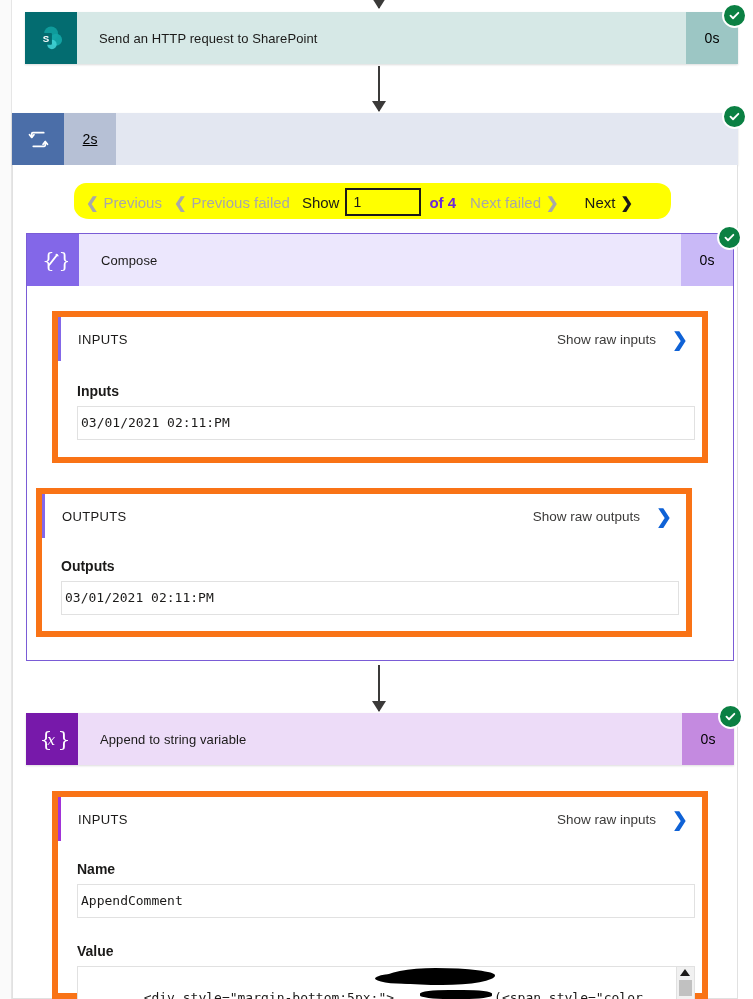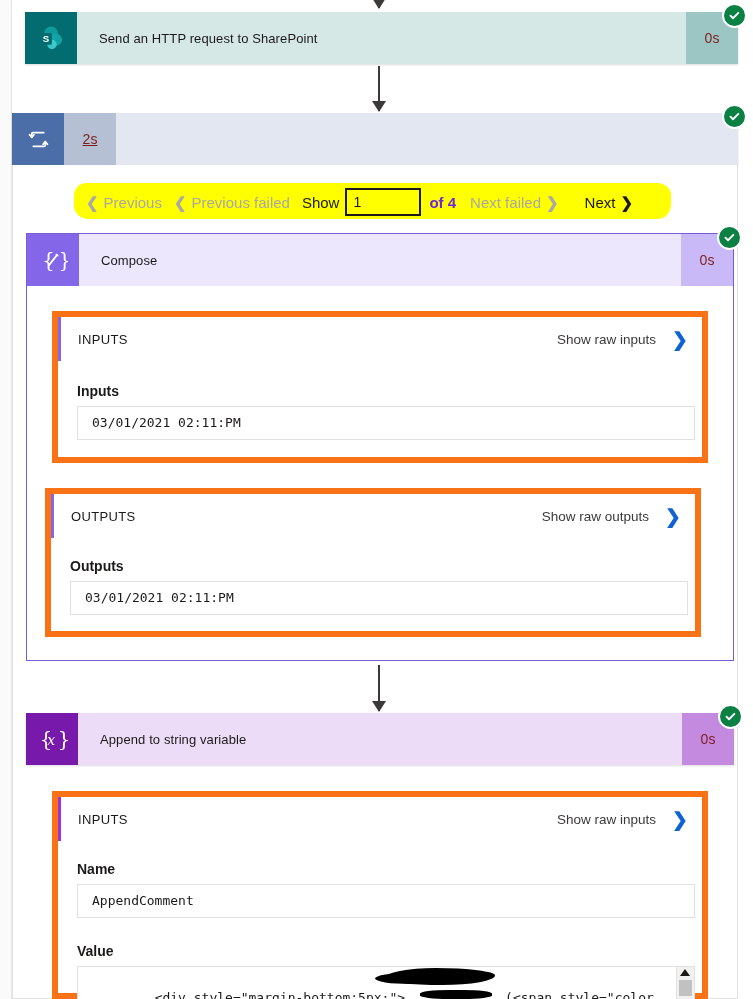--- a/index.html
+++ b/index.html
@@ -83,21 +83,21 @@
     color: #1b1a19;
     letter-spacing: .1px;
   }
   .card-duration {
     width: 52px;
     min-width: 52px;
     display: flex;
     align-items: center;
     justify-content: center;
     font-size: 14px;
-    color: #7f1d1d;
+    color: #000000;
   }
   .status-badge {
     position: absolute;
     top: -9px;
     right: -9px;
     width: 21px;
     height: 21px;
     border-radius: 50%;
     background: #0b8043;
     border: 2px solid #fff;
@@ -231,21 +231,21 @@
     margin-bottom: 7px;
     font-weight: 600;
   }
   .field-box {
     box-sizing: border-box;
     border: 1px solid #e1e1e1;
     background: #fff;
     font-family: "DejaVu Sans Mono", monospace;
     font-size: 13px;
     color: #1b1a19;
-    padding: 8px 14px;
+    padding: 8px 3px;
     white-space: pre;
     overflow: hidden;
     position: relative;
   }
 
   
   .vscroll {
     position: absolute;
     top: 0; right: 0;
     width: 17px;
@@ -391,21 +391,21 @@
         <span>Show raw inputs</span>
         <span class="raw-chev">❯</span>
       </span>
     </div>
     <div class="field" style="left:19px; top:66px; width:618px;">
       <div class="field-label">Inputs</div>
       <div class="field-box" style="height:34px;">03/01/2021 02:11:PM</div>
     </div>
   </div>
 
-  <div class="section" style="left:45px; top:488px; width:656px; height:149px;">
+  <div class="section" style="left:36px; top:488px; width:656px; height:149px;">
     <div class="section-head">
       <span class="section-title">OUTPUTS</span>
       <span class="raw-link">
         <span>Show raw outputs</span>
         <span class="raw-chev">❯</span>
       </span>
     </div>
     <div class="field" style="left:19px; top:64px; width:618px;">
       <div class="field-label">Outputs</div>
       <div class="field-box" style="height:34px;">03/01/2021 02:11:PM</div>

